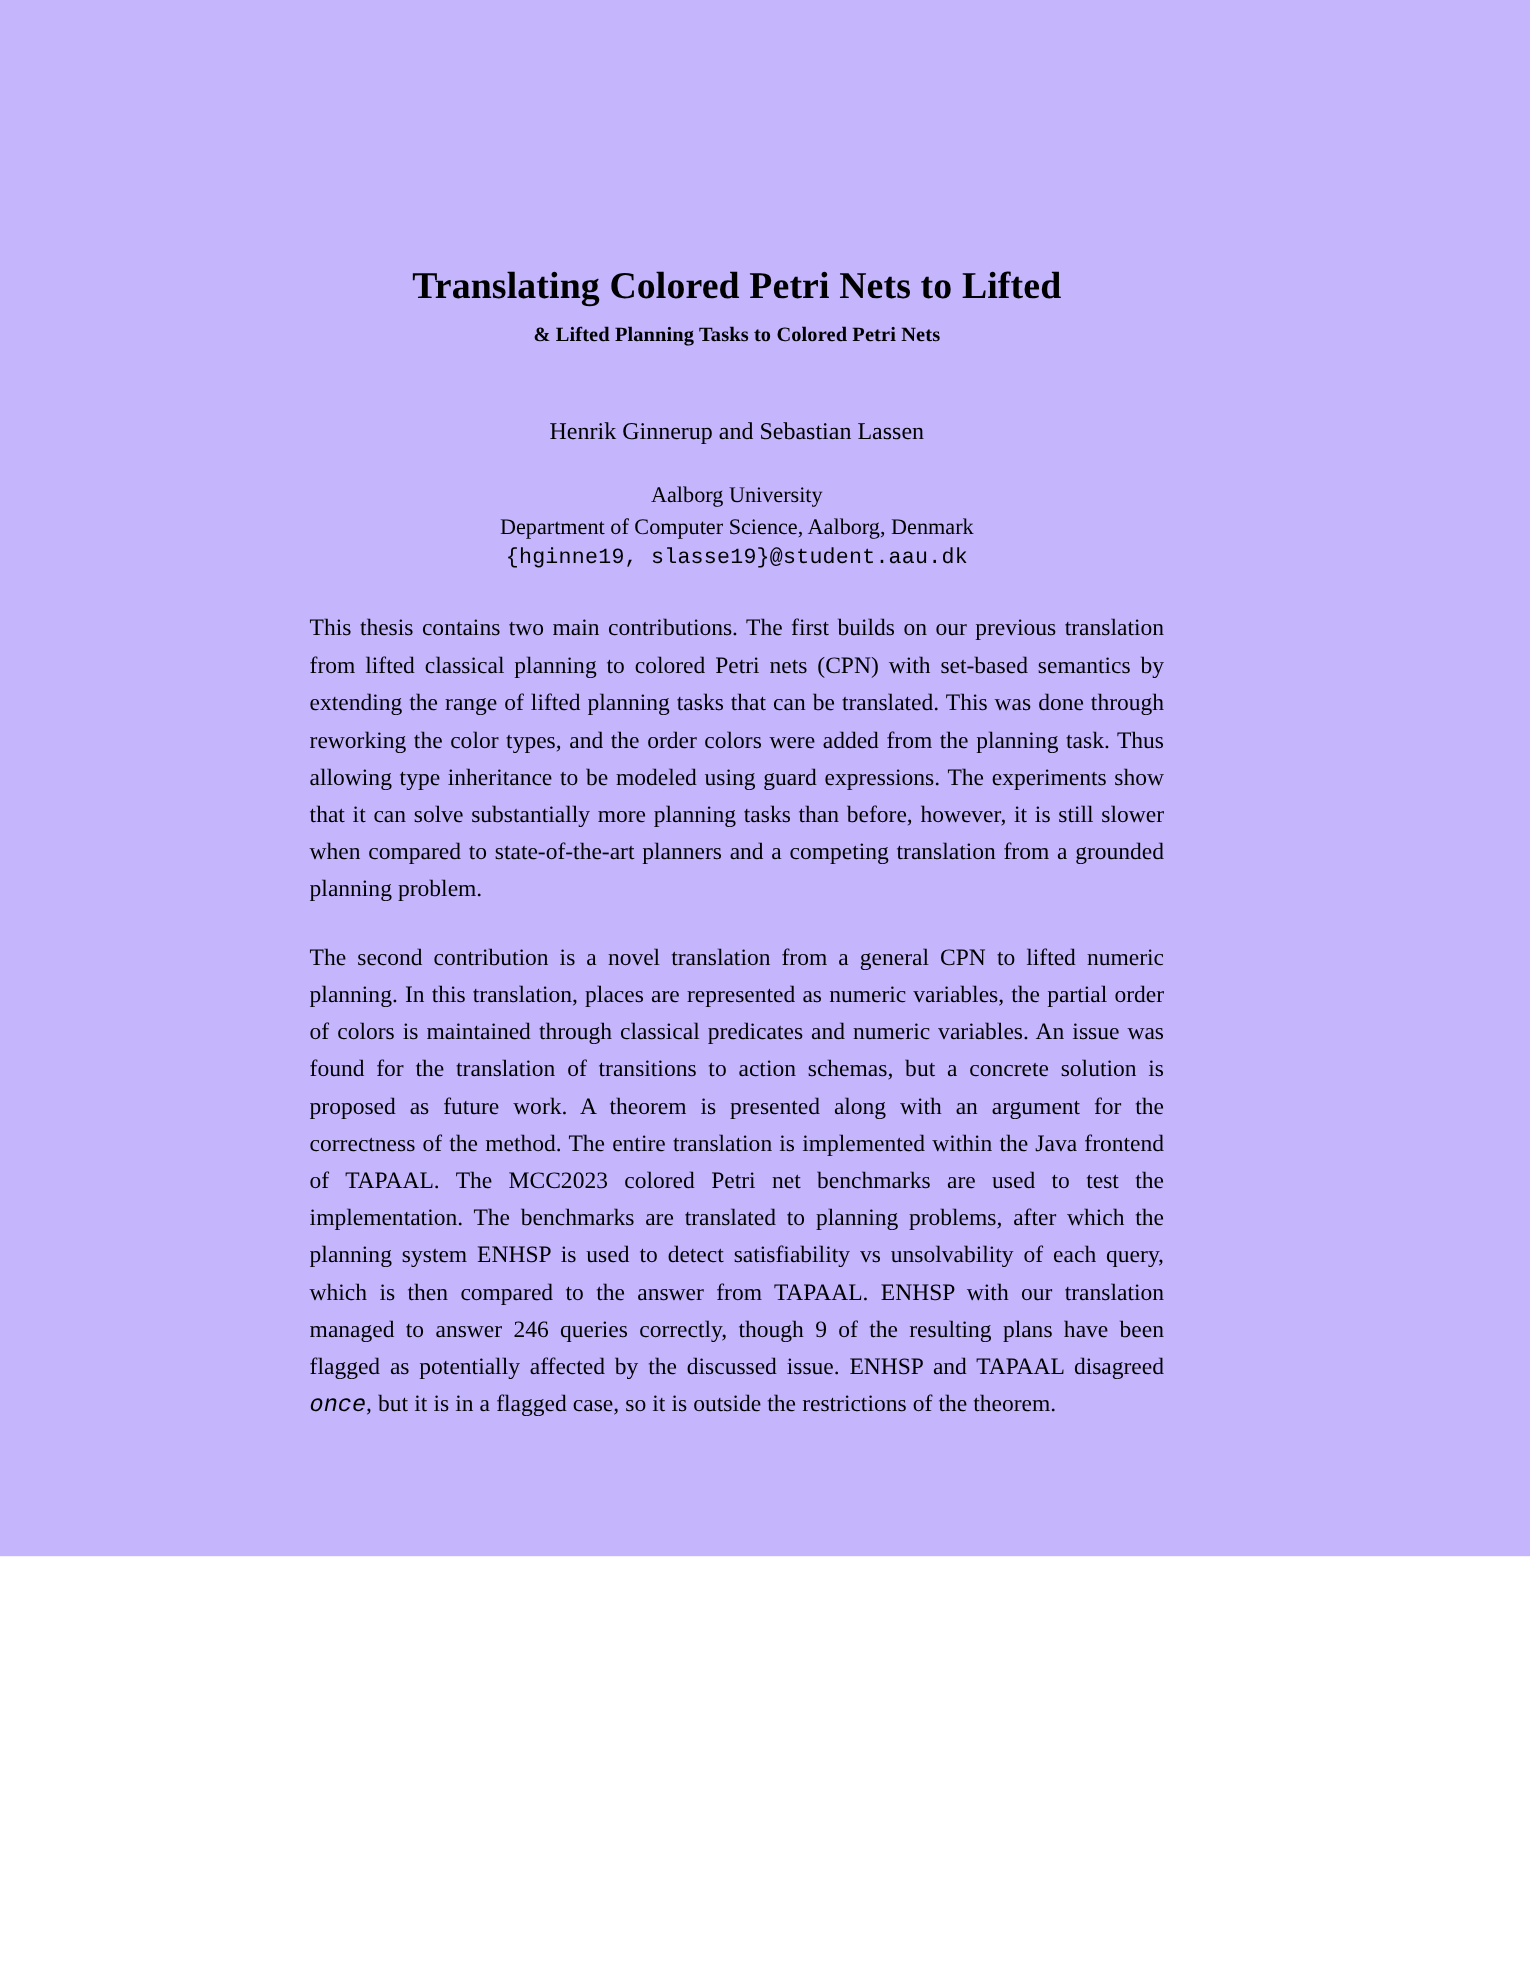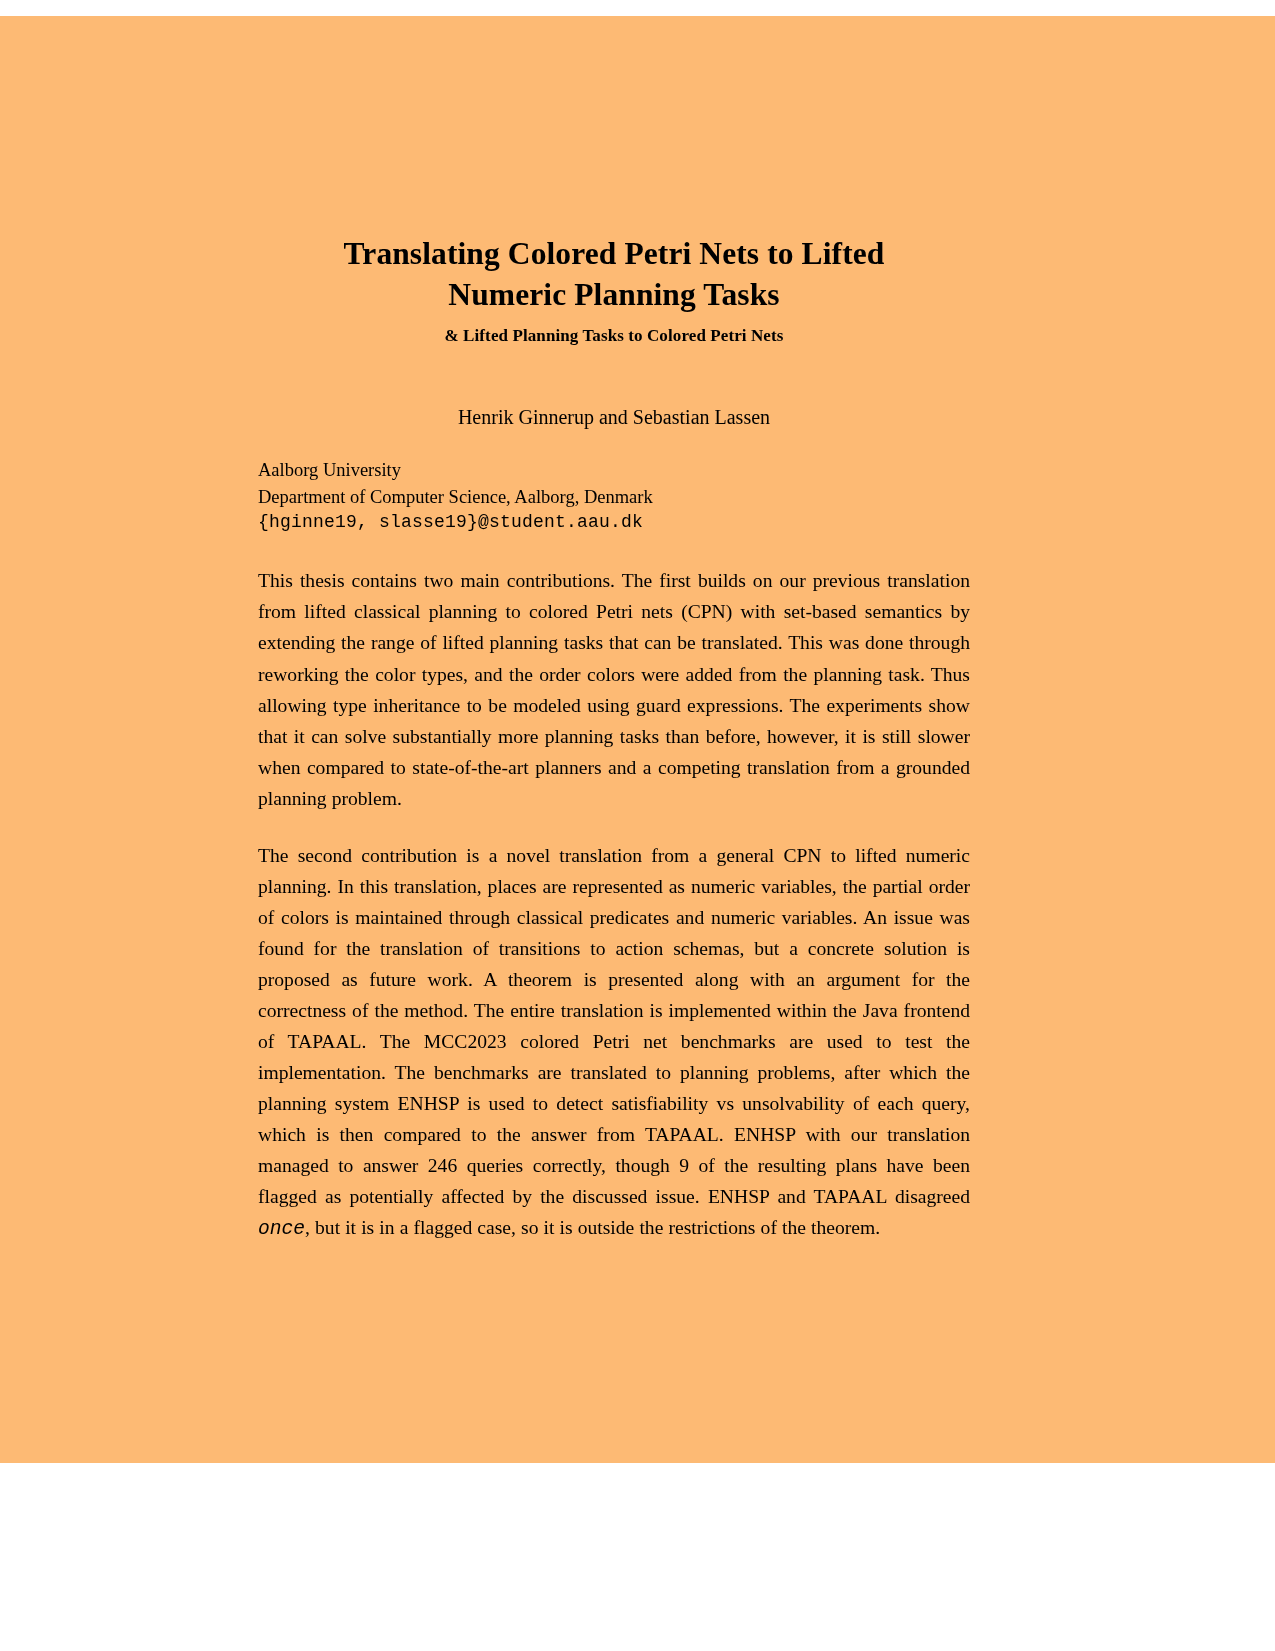--- a/index.html
+++ b/index.html
@@ -5,23 +5,23 @@
 <style>
   html, body {
     margin: 0;
     padding: 0;
     background: #ffffff;
   }
 
   .page {
     position: relative;
     width: 1275px;
-    height: 1447px;
-    margin: 16px auto;
-    background: #fdba74;
+    height: 1297px;
+    margin: 0 auto;
+    background: #c4b5fd;
     font-family: "Liberation Serif", "DejaVu Serif", serif;
     color: #000000;
     box-sizing: border-box;
     overflow: hidden;
   }
 
   .content {
     position: absolute;
     left: 258px;
     top: 0;
@@ -52,21 +52,21 @@
     letter-spacing: 0.1px;
   }
 
   .authors {
     font-size: 20px;
     margin-top: 57px;
     line-height: 1.35;
   }
 
   .affiliation {
-    text-align: left;
+    text-align: center;
     font-size: 18.5px;
     margin-top: 26px;
     line-height: 1.42;
   }
 
   .affiliation div { display: block; }
 
   .email {
     font-family: "Liberation Mono", "DejaVu Sans Mono", monospace;
     font-size: 18px;
@@ -103,21 +103,20 @@
 </head>
 <body>
 
 <div class="page">
   <div class="content">
 
     <div class="title-block">
       <div class="title-main">
         <span>Translating Colored Petri Nets to Lifted</span>
         <br>
-        <span>Numeric Planning Tasks</span>
       </div>
       <div class="title-sub">&amp; Lifted Planning Tasks to Colored Petri Nets</div>
 
       <div class="authors">Henrik Ginnerup and Sebastian Lassen</div>
 
       <div class="affiliation">
         <div>Aalborg University</div>
         <div>Department of Computer Science, Aalborg, Denmark</div>
         <div class="email">{hginne19, slasse19}@student.aau.dk</div>
       </div>

